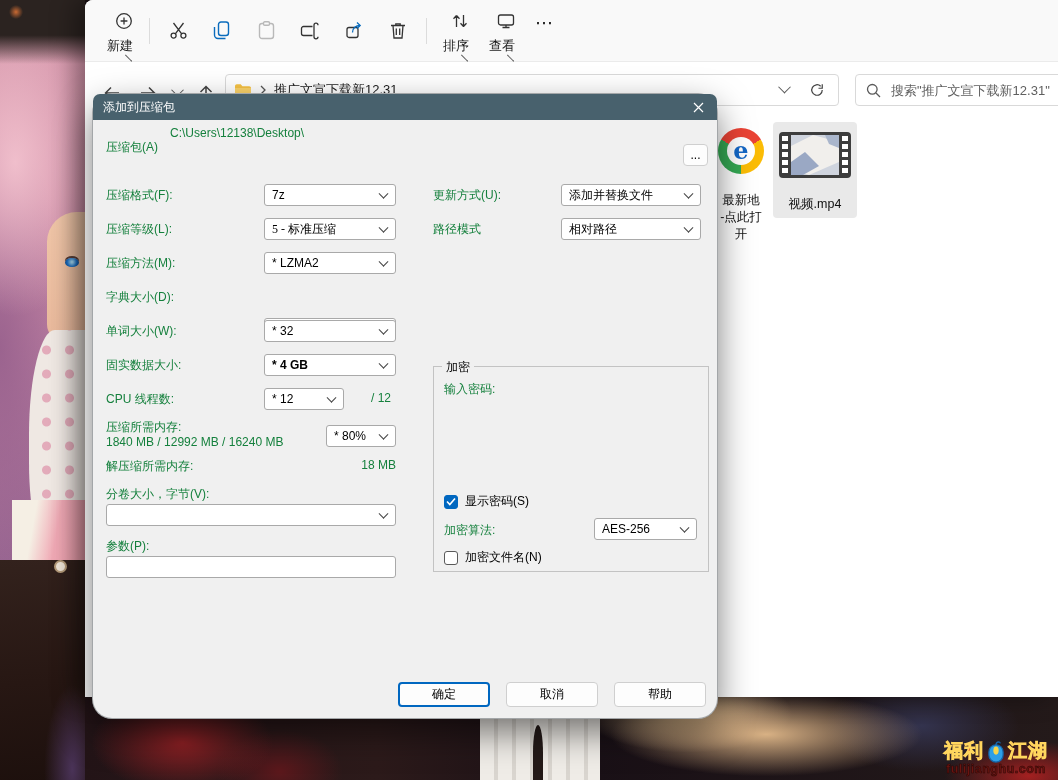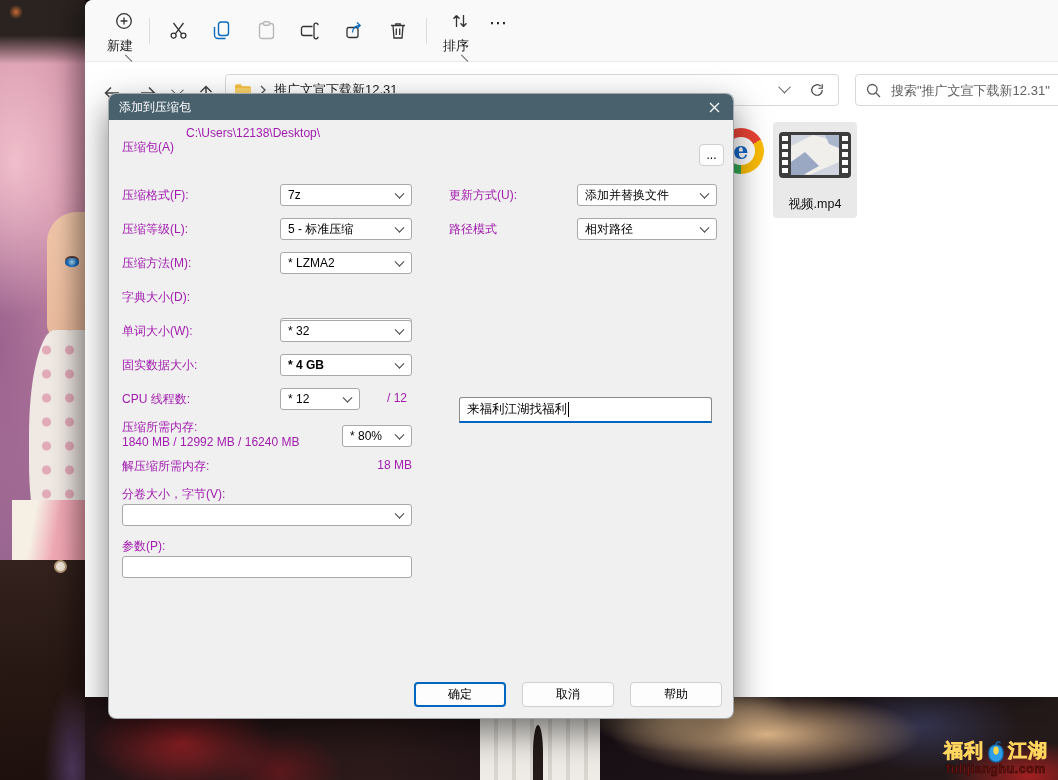--- a/index.html
+++ b/index.html
@@ -58,27 +58,27 @@
   .chrome-icon{position:absolute;left:633px;top:128px;width:46px;height:46px;border-radius:50%;
     background:conic-gradient(from 60deg,#fbbc05 0 120deg,#34a853 120deg 240deg,#ea4335 240deg 360deg);}
   .chrome-inner{position:absolute;left:9px;top:9px;width:28px;height:28px;border-radius:50%;background:#fff;display:flex;align-items:center;justify-content:center;
     color:#1467c6;font-family:"DejaVu Serif","Liberation Serif",serif;font-weight:bold;font-size:24px;line-height:1;}
   .shortcut-label{position:absolute;left:622px;top:192px;width:68px;text-align:center;font-size:12.5px;color:#111;line-height:17px;}
   .shortcut-label span{display:block;}
   .file-sel{position:absolute;left:688px;top:122px;width:84px;height:96px;background:#e9e9e9;border-radius:4px;}
   .film{position:absolute;left:6px;top:10px;}
   .video-label{position:absolute;left:0;bottom:5px;width:84px;text-align:center;font-size:12.5px;color:#111;}
   
-  .dialog{position:absolute;left:108px;top:93px;width:626px;height:626px;background:#f0f0f0;z-index:30;
-    border-radius:8px;box-shadow:0 14px 34px rgba(0,0,0,.5);border:1px solid rgba(20,30,35,.35);box-sizing:border-box;}
+  .dialog{position:absolute;left:92px;top:93px;width:626px;height:626px;background:#f0f0f0;z-index:30;
+    border-radius:20px;box-shadow:0 14px 34px rgba(0,0,0,.5);border:1px solid rgba(20,30,35,.35);box-sizing:border-box;}
   .titlebar{position:absolute;left:0;top:0;right:0;height:26px;background:#48616d;border-radius:7px 7px 0 0;
     display:flex;align-items:center;justify-content:space-between;padding:0 2px 0 10px;box-sizing:border-box;}
   .titlebar .t{color:#fff;font-size:12px;}
   .close-btn{width:34px;height:24px;border:none;background:transparent;display:flex;align-items:center;justify-content:center;}
-  .lbl{position:absolute;font-size:12px;color:#a21caf;white-space:nowrap;}
+  .lbl{position:absolute;font-size:12px;color:#15803d;white-space:nowrap;}
   .combo{position:absolute;height:22px;box-sizing:border-box;background:#fff;border:1px solid #a9a9a9;border-radius:3px;font-size:12px;color:#000;display:flex;align-items:center;padding:0 20px 0 7px;}
   .combo .cv{white-space:nowrap;overflow:hidden;}
   .chev{position:absolute;right:8px;top:50%;width:6px;height:6px;border-right:1.3px solid #444;border-bottom:1.3px solid #444;transform:translateY(-68%) rotate(45deg);}
   .txtfield{position:absolute;height:22px;box-sizing:border-box;background:#fff;border:1px solid #a9a9a9;border-radius:3px;}
   .grp{position:absolute;border:1px solid #c3c3c3;box-sizing:border-box;}
   .legend{position:absolute;top:-8px;left:8px;background:#f0f0f0;padding:0 4px;font-size:12px;color:#000;}
   .chkrow{position:absolute;display:flex;align-items:center;gap:7px;font-size:12px;color:#000;}
   .box{width:14px;height:14px;box-sizing:border-box;border:1px solid #5a5a5a;border-radius:3px;background:#fff;display:flex;align-items:center;justify-content:center;flex:none;}
   .box.on{background:#0067c0;border-color:#0067c0;}
   .pwd-field{position:absolute;left:350px;top:303px;width:253px;height:26px;box-sizing:border-box;background:#fff;border:1px solid #8a8a8a;border-bottom:2px solid #0067c0;border-radius:3px 3px 0 0;display:flex;align-items:center;padding:0 7px;font-size:12.5px;color:#000;}
@@ -163,20 +163,30 @@
     <div class="tb-sep"></div>
     <button class="tbbtn">
       <span>
           <svg width="18" height="18" viewBox="0 0 18 18" fill="none" stroke="#333" stroke-width="1.3">
             <path d="M5.5 15V3.5M5.5 3.5L2.5 6.7M5.5 3.5l3 3.2M12.5 3v11.5M12.5 14.5l-3-3.2M12.5 14.5l3-3.2"></path>
           </svg>
         </span>
       <span>排序</span>
       <span class="chevsm"></span>
     </button>
+    <button class="tbbtn">
+      <span>
+          <svg width="18" height="18" viewBox="0 0 18 18" fill="none" stroke="#333" stroke-width="1.3">
+            <rect x="1.5" y="3" width="15" height="10" rx="2"></rect>
+            <path d="M9 13v2.5M5.5 15.5h7"></path>
+          </svg>
+        </span>
+      <span>查看</span>
+      <span class="chevsm"></span>
+    </button>
     <button class="tbbtn" style="font-size:18px;letter-spacing:1px;">
       <span>⋯</span>
     </button>
   </div>
 
   <div class="navbar"></div>
   <button class="navbtn" style="left:12px;">
       <svg width="18" height="18" viewBox="0 0 18 18" fill="none" stroke="#444" stroke-width="1.5">
         <path d="M16 9H2.5M8 3.5L2.5 9l5.5 5.5"></path>
       </svg>
@@ -223,20 +233,25 @@
         <svg width="15" height="15" viewBox="0 0 15 15" fill="none" stroke="#5a5a5a" stroke-width="1.3">
           <circle cx="6.3" cy="6.3" r="4.8"></circle>
           <path d="M10 10l4 4"></path>
         </svg>
       </span>
     <input class="search-input" placeholder="搜索&quot;推广文宣下载新12.31&quot;" style="">
   </div>
 
   <div class="chrome-icon">
     <div class="chrome-inner">e</div>
+  </div>
+  <div class="shortcut-label">
+    <span>最新地</span>
+    <span>-点此打</span>
+    <span>开</span>
   </div>
   <div class="file-sel">
     <svg class="film" width="72" height="46" viewBox="0 0 72 46">
       <rect x="0" y="0" width="72" height="46" rx="4" fill="#3d3d3d"></rect>
       <rect x="3" y="4" width="6" height="5" fill="#fff"></rect>
         <rect x="3" y="12" width="6" height="5" fill="#fff"></rect>
         <rect x="3" y="20" width="6" height="5" fill="#fff"></rect>
         <rect x="3" y="28" width="6" height="5" fill="#fff"></rect>
         <rect x="3" y="36" width="6" height="5" fill="#fff"></rect>
       <rect x="63" y="4" width="6" height="5" fill="#fff"></rect>
@@ -266,21 +281,21 @@
   <div class="lbl" style="left:13px;top:45px;">压缩包(A)</div>
   <div class="lbl" style="left:77px;top:32px;">C:\Users\12138\Desktop\</div>
   <button class="btn" style="left:590px;top:50px;width:25px;height:22px;">...</button>
 
   <div class="lbl" style="left:13px;top:93px;">压缩格式(F):</div>
   <div class="combo" style="left:171px;top:90px;width:132px;">
       <span class="cv">7z</span>
       <span class="chev"></span>
     </div>
   <div class="lbl" style="left:13px;top:127px;">压缩等级(L):</div>
-  <div class="combo" style="left:171px;top:124px;width:132px;">
+  <div class="combo" style="left:171px;top:124px;width:132px;font-family:Liberation Serif, serif;">
       <span class="cv">5 - 标准压缩</span>
       <span class="chev"></span>
     </div>
   <div class="lbl" style="left:13px;top:161px;">压缩方法(M):</div>
   <div class="combo" style="left:171px;top:158px;width:132px;">
       <span class="cv">* LZMA2</span>
       <span class="chev"></span>
     </div>
   <div class="lbl" style="left:13px;top:195px;">字典大小(D):</div>
   <div class="combo" style="left:171px;top:192px;width:132px;margin-top:32px;">
@@ -324,23 +339,40 @@
       <span class="cv">添加并替换文件</span>
       <span class="chev"></span>
     </div>
   <div class="lbl" style="left:340px;top:127px;">路径模式</div>
   <div class="combo" style="left:468px;top:124px;width:140px;">
       <span class="cv">相对路径</span>
       <span class="chev"></span>
     </div>
 
 
-  <div class="pwd-field">
-    <span>来福利江湖找福利</span>
-      <span class="caret"></span>
+  <div class="grp" style="left:340px;top:272px;width:276px;height:206px;">
+    <span class="legend">加密</span>
+    <div class="lbl" style="left:10px;top:14px;">输入密码:</div>
+    <div class="chkrow" style="left:10px;top:126px;">
+      <span class="box on">
+          <svg width="10" height="9" viewBox="0 0 10 9" fill="none" stroke="#fff" stroke-width="1.6">
+            <path d="M1 4.5l2.8 3L9 1.5"></path>
+          </svg>
+        </span>
+      <span>显示密码(S)</span>
+    </div>
+    <div class="lbl" style="left:10px;top:155px;">加密算法:</div>
+    <div class="combo" style="left:160px;top:151px;width:103px;">
+        <span class="cv">AES-256</span>
+        <span class="chev"></span>
+      </div>
+    <div class="chkrow" style="left:10px;top:182px;">
+        <span class="box"></span>
+        <span>加密文件名(N)</span>
+      </div>
   </div>
 
   <button class="btn primary" style="left:305px;">确定</button>
   <button class="btn" style="left:413px;">取消</button>
   <button class="btn" style="left:521px;">帮助</button>
 </div>
 
 <div class="watermark">
   <div class="wm-row1">
     <span class="wm-cn">福利</span>

